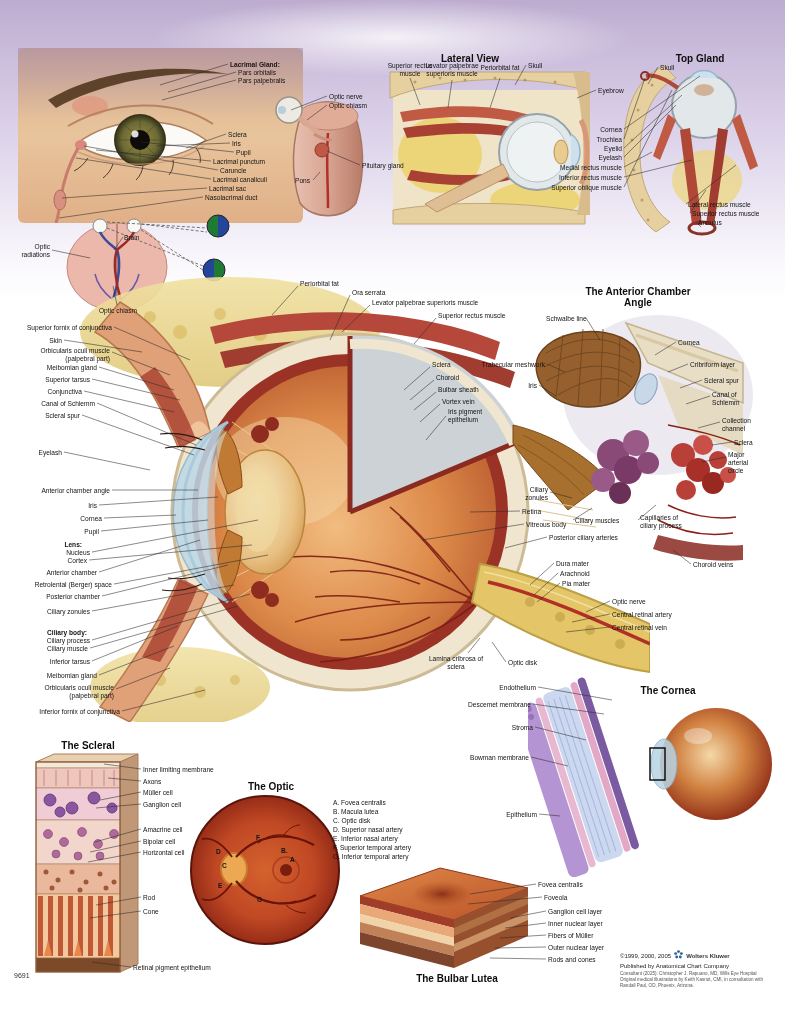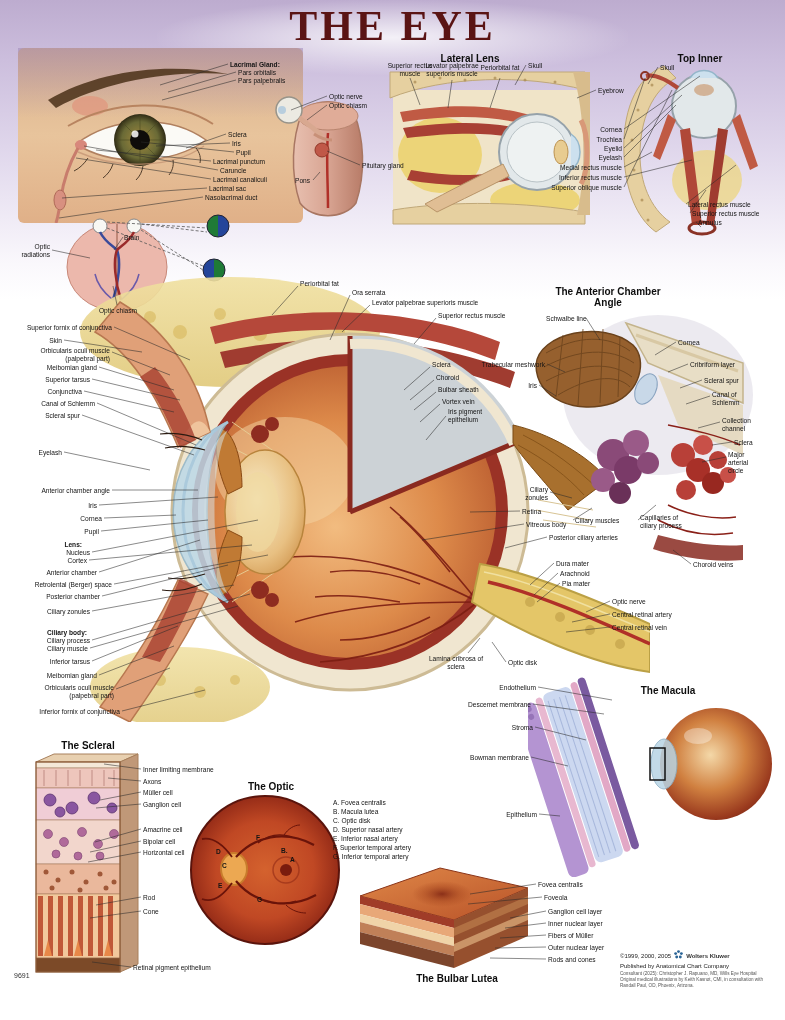--- a/index.html
+++ b/index.html
@@ -29,27 +29,26 @@
   .fine{font-size:4.6px;color:#555;line-height:1.35;}
   .itemno{position:absolute;left:14px;top:972px;font-size:7px;color:#333;}
 </style>
 </head>
 <body>
 
 <div class="poster">
   <div class="bg-top"></div>
   <div class="bg-glow"></div>
 
-  <h1 class="title">THE EYE</h1>
 
   <div class="sec-title sm" style="left:117px;top:207px">Visual Field</div>
-  <div class="sec-title" style="left:470px;top:53px">Lateral Lens</div>
-  <div class="sec-title" style="left:700px;top:53px">Top Inner</div>
-  <div class="sec-title wrap" style="left:608px;top:286px;width:112px">The Anterior Chamber Angle</div>
-  <div class="sec-title" style="left:668px;top:685px">The Macula</div>
+  <div class="sec-title" style="left:470px;top:53px">Lateral View</div>
+  <div class="sec-title" style="left:700px;top:53px">Top Gland</div>
+  <div class="sec-title wrap" style="left:638px;top:286px;width:112px">The Anterior Chamber Angle</div>
+  <div class="sec-title" style="left:668px;top:685px">The Cornea</div>
   <div class="sec-title" style="left:88px;top:740px">The Scleral</div>
   <div class="sec-title" style="left:271px;top:781px">The Optic</div>
   <div class="sec-title" style="left:457px;top:973px">The Bulbar Lutea</div>
 
   <svg class="art" style="left:18px;top:48px" width="285" height="175" viewBox="0 0 285 175">
     <defs>
       <linearGradient id="skin" x1="0" y1="0" x2="0" y2="1">
         <stop offset="0%" stop-color="#d8b08c"></stop>
           <stop offset="50%" stop-color="#e8c49c"></stop>
           <stop offset="100%" stop-color="#e0b088"></stop>

